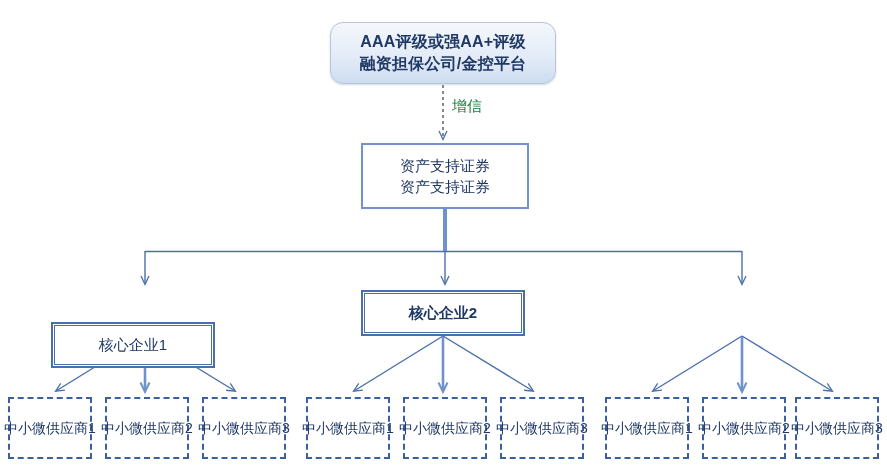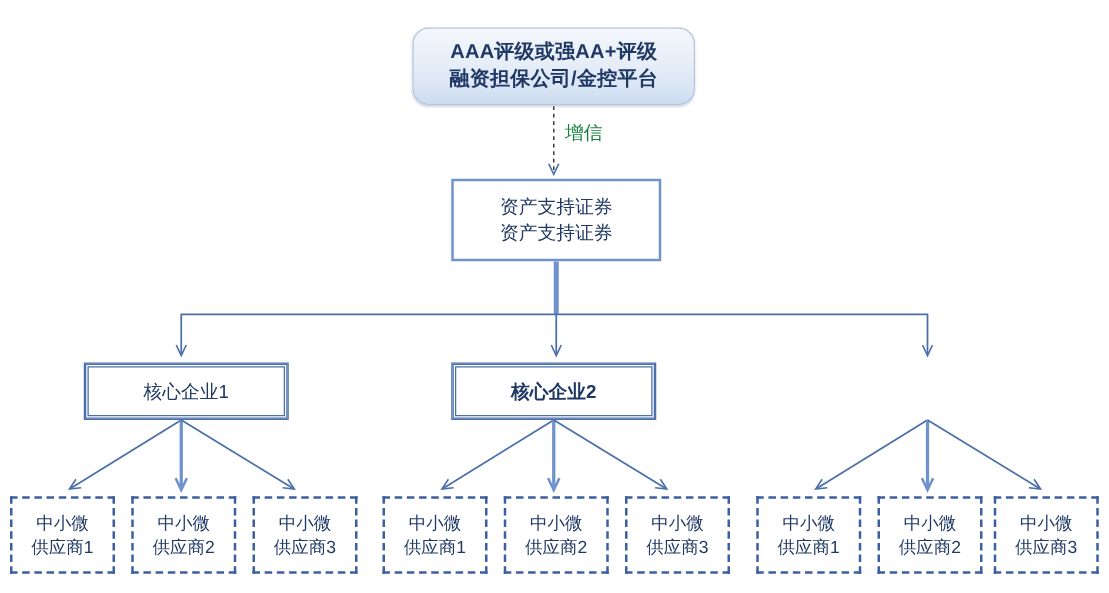--- a/index.html
+++ b/index.html
@@ -91,35 +91,35 @@
     outline: 1px solid #4a6fab;
     outline-offset: 0px;
     background: #ffffff;
     display: flex;
     align-items: center;
     justify-content: center;
     color: #1f3864;
     font-size: 15px;
     white-space: nowrap;
   }
-  .core-1 { left: 68px; }
+  .core-1 { left: 52px; margin-top: 32px; }
   .core-2 { left: 362px; font-weight: bold; }
   .core-3 { left: 661px; }
 
   
   .node-supplier {
     position: absolute;
     top: 397px;
     width: 84px;
     height: 62px;
     box-sizing: border-box;
     border: 2px dashed #3c5fa0;
     background: #ffffff;
     display: flex;
-    flex-direction: column;
+    flex-direction: row;
     align-items: center;
     justify-content: center;
     color: #1f3864;
     font-size: 14px;
     line-height: 1.35;
   }
   .node-supplier .ln { white-space: nowrap; }
 </style>
 </head>
 <body>

